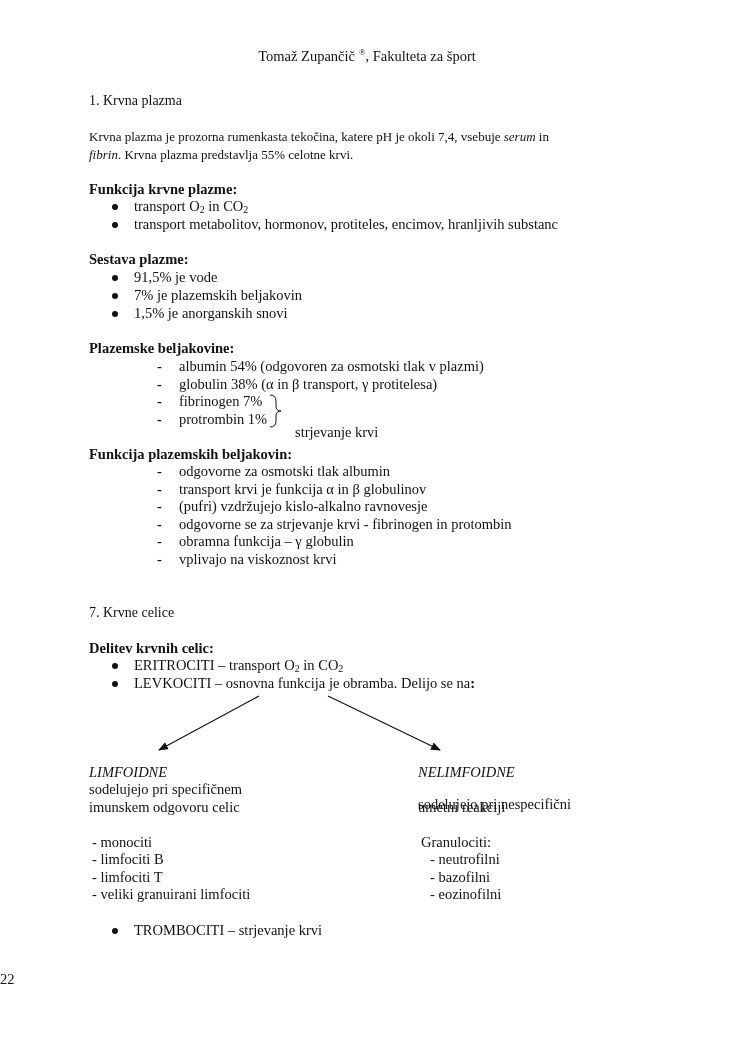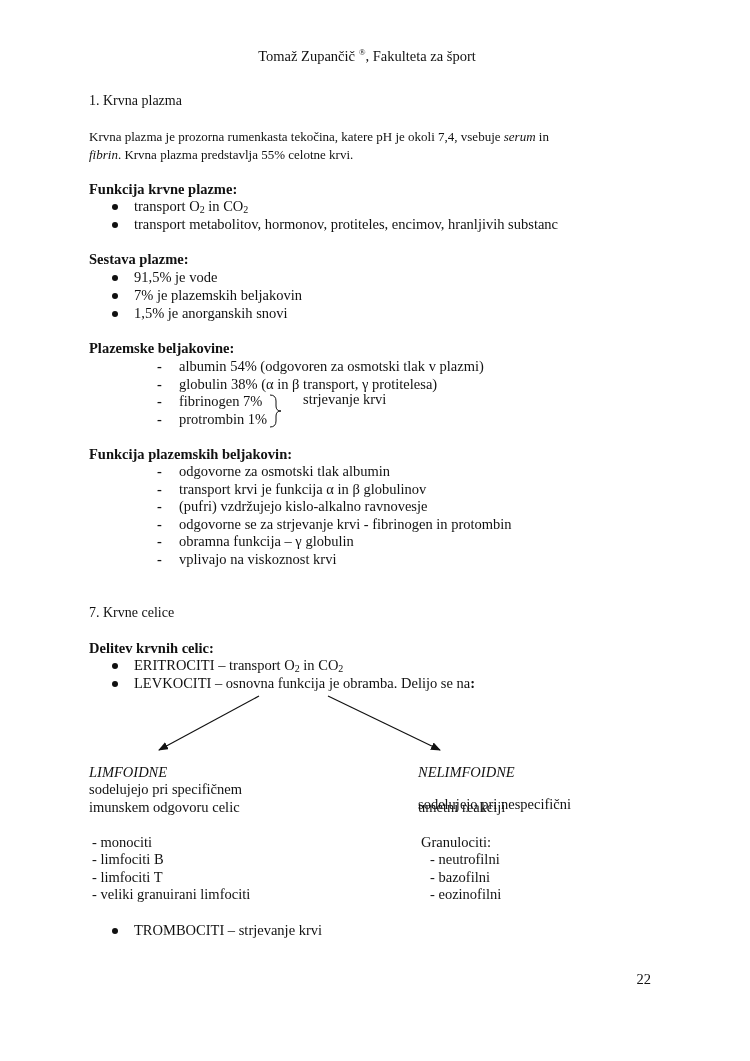--- a/index.html
+++ b/index.html
@@ -12,21 +12,21 @@
   .header { left: 0; width: 734px; top: 44px; text-align: center; font-size: 14.5px; }
   .h1 { font-weight: normal; font-size: 14px; line-height: 20px; }
   .h2 { font-weight: bold; font-size: 14.5px; }
   .para { left: 89px; font-size: 13px; }
   .bullet-dot { position: absolute; left: 112px; width: 6px; height: 6px; border-radius: 50%; background: #111; }
   .bullet-text { left: 134px; }
   .dash { left: 157px; font-weight: bold; }
   .dash-text { left: 179px; }
   sub { font-size: 10px; vertical-align: -2px; line-height: 0; }
   i { font-style: italic; }
-  .pagenum { left: 0; width: 651px; text-align: right; top: 971px; }
+  .pagenum { left: 0; width: 651px; text-align: left; top: 971px; }
   svg.arrows { position: absolute; left: 0; top: 0; }
 </style>
 </head>
 <body>
 
 <div class="abs header">
   <span>Tomaž Zupančič</span>
   <sup style="font-size:9px;">®</sup><span>, Fakulteta za šport</span>
 </div>
 
@@ -60,21 +60,21 @@
 <div class="abs dash-text" style="top:358px;">albumin 54% (odgovoren za osmotski tlak v plazmi)</div>
 <div class="abs dash" style="top:376px;">-</div>
 <div class="abs dash-text" style="top:376px;">globulin 38% (α in β transport, γ protitelesa)</div>
 <div class="abs dash" style="top:393px;">-</div>
 <div class="abs dash-text" style="top:393px;text-align:right;">fibrinogen 7%</div>
 <div class="abs dash" style="top:411px;">-</div>
 <div class="abs dash-text" style="top:411px;">protrombin 1%</div>
 <svg style="position:absolute; left:268px; top:393px;" width="16" height="36">
   <path d="M2 2 Q8 2 8 8 L8 13 Q8 18 13 18 Q8 18 8 23 L8 28 Q8 34 2 34" fill="none" stroke="#111" stroke-width="1"></path>
 </svg>
-<div class="abs" style="left:295px; top:391px;margin-left:8px;">strjevanje krvi</div>
+<div class="abs" style="left:295px; top:424px;">strjevanje krvi</div>
 
 <div class="abs h2" style="left:89px; top:446px;">Funkcija plazemskih beljakovin:</div>
 <div class="abs dash" style="top:463px;">-</div>
 <div class="abs dash-text" style="top:463px;">odgovorne za osmotski tlak albumin</div>
 <div class="abs dash" style="top:481px;">-</div>
 <div class="abs dash-text" style="top:481px;">transport krvi je funkcija α in β globulinov</div>
 <div class="abs dash" style="top:498px;">-</div>
 <div class="abs dash-text" style="top:498px;">(pufri) vzdržujejo kislo-alkalno ravnovesje</div>
 <div class="abs dash" style="top:516px;">-</div>
 <div class="abs dash-text" style="top:516px;">odgovorne se za strjevanje krvi - fibrinogen in protombin</div>

